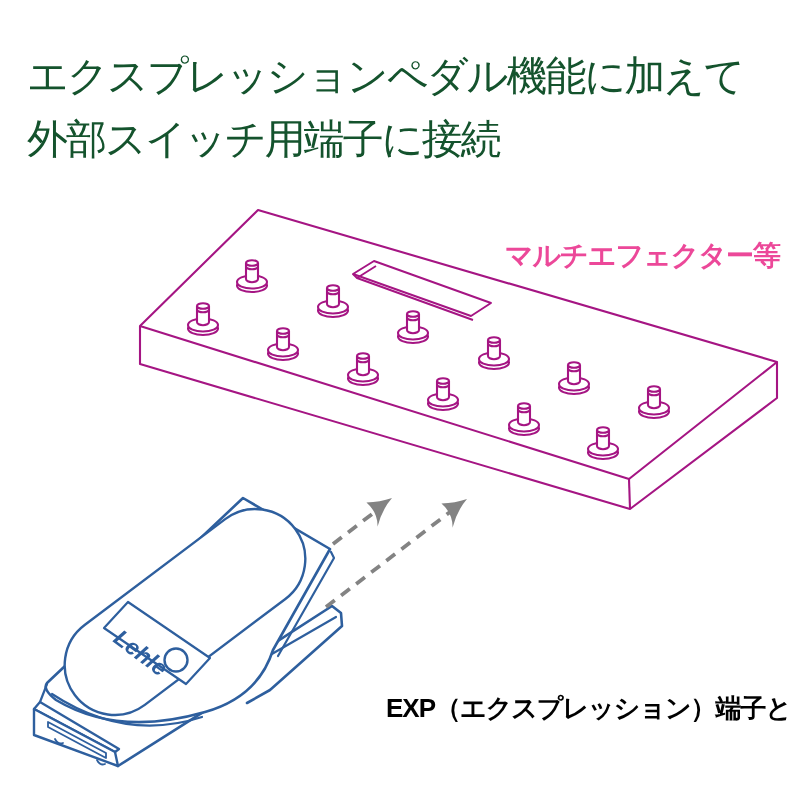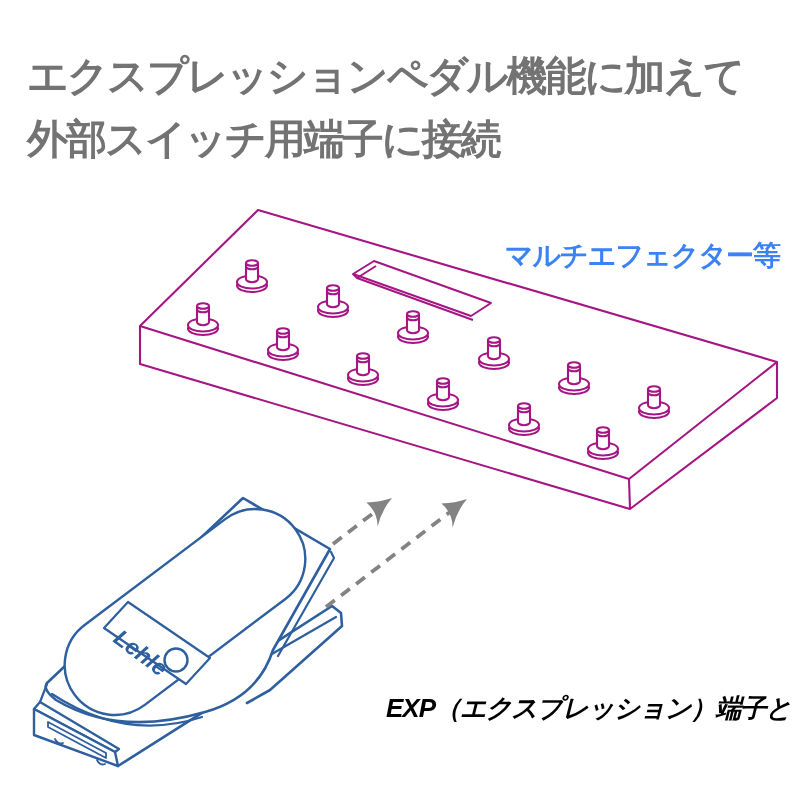--- a/index.html
+++ b/index.html
@@ -2,31 +2,31 @@
 <html><head>
 <meta charset="utf-8">
 <style>
   html,body{margin:0;padding:0;background:#ffffff;}
   #page{
     position:relative;width:800px;height:800px;background:#ffffff;overflow:hidden;
     font-family:"Liberation Sans","DejaVu Sans",sans-serif;
   }
   .title{
     position:absolute;left:27px;top:45px;
-    font-size:41px;line-height:63px;font-weight:700;color:#737373;
+    font-size:41px;line-height:63px;font-weight:400;color:#14532d;
     letter-spacing:-2px;white-space:nowrap;
   }
   .effector-label{
     position:absolute;left:480px;top:237px;width:300px;text-align:right;
-    font-size:28px;font-weight:800;color:#3b82f6;letter-spacing:-1px;white-space:nowrap;
+    font-size:28px;font-weight:800;color:#ec4899;letter-spacing:-1px;white-space:nowrap;
   }
   .caption{
     position:absolute;left:386px;top:690px;
     font-size:26px;line-height:37px;font-weight:800;color:#000;
-    letter-spacing:-1px;white-space:nowrap;font-style:italic;
+    letter-spacing:-1px;white-space:nowrap;
   }
   svg{position:absolute;left:0;top:0;}
 </style>
 </head>
 <body>
 
 <div id="page">
 
   <div class="title">
     <div>エクスプレッションペダル機能に加えて</div>

